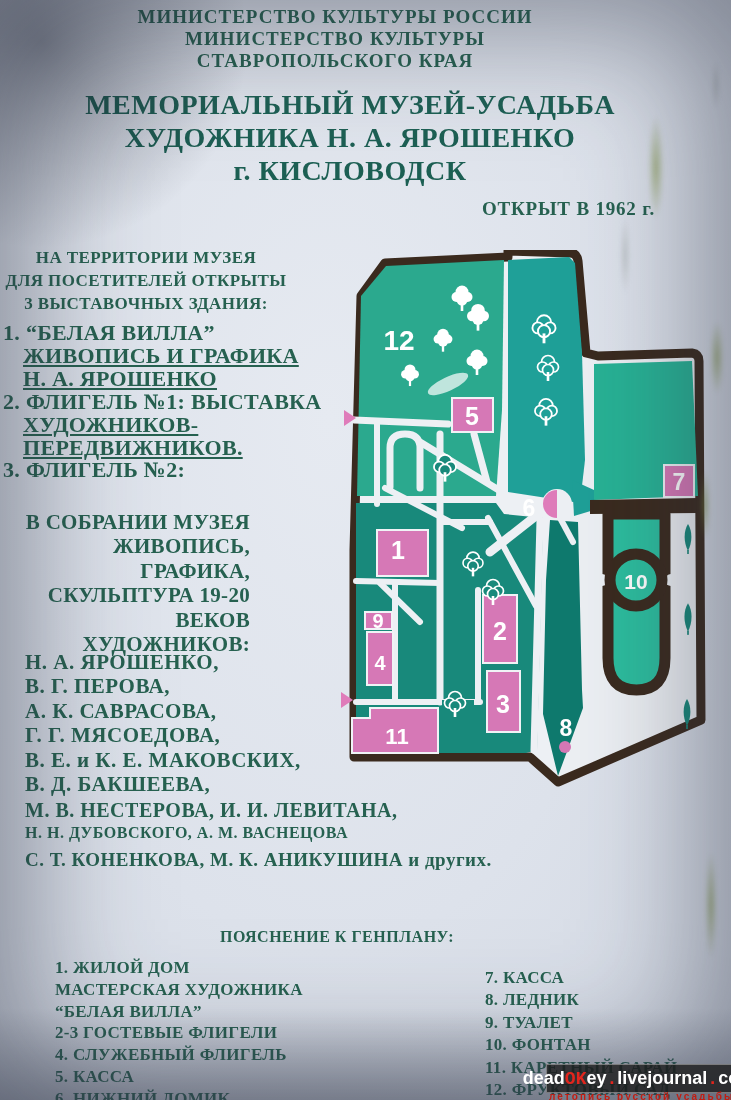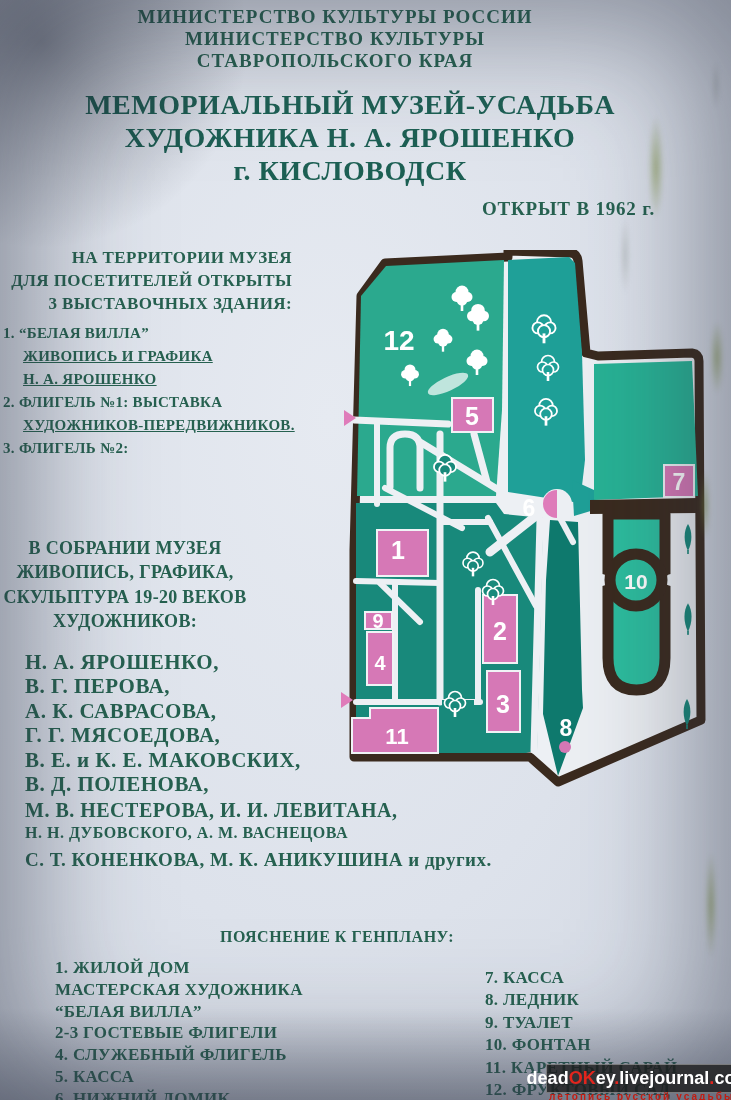--- a/index.html
+++ b/index.html
@@ -3,24 +3,24 @@
 <meta charset="utf-8">
 <style>
   html,body{margin:0;padding:0;background:#888;}
   .stage{position:relative;width:731px;height:1100px;overflow:hidden;
          background:radial-gradient(ellipse at 45% 38%, #e6eaf1 0%, #dde2eb 55%, #d3d9e4 100%);
          font-family:"Liberation Serif", serif;}
   .txt{position:absolute;font-weight:bold;color:var(--text_green);}
   .ministry{top:6px;left:30px;width:610px;text-align:center;font-size:19px;line-height:22px;letter-spacing:1px;}
   .title{top:88px;left:40px;width:620px;text-align:center;font-size:28px;line-height:33px;letter-spacing:.5px;color:var(--title_green);}
   .opened{top:198px;left:35px;width:620px;text-align:right;font-size:19px;letter-spacing:.8px;}
-  .intro{top:246px;left:0;width:292px;text-align:right;font-size:17px;line-height:23px;letter-spacing:.4px;}
-  .buildings{top:322px;left:3px;width:345px;font-size:15px;line-height:22.9px;letter-spacing:.3px;}
+  .intro{top:246px;left:0;width:292px;text-align:center;font-size:17px;line-height:23px;letter-spacing:.4px;}
+  .buildings{top:322px;left:3px;width:345px;font-size:22px;line-height:22.9px;letter-spacing:.3px;}
   .buildings .ind{padding-left:20px;text-decoration:underline;}
-  .collection{top:536px;left:0;width:250px;text-align:center;font-size:18px;line-height:24.4px;letter-spacing:.3px;}
+  .collection{top:510px;left:0;width:250px;text-align:right;font-size:21px;line-height:24.4px;letter-spacing:.3px;}
   .artists{top:650px;left:17px;width:700px;letter-spacing:.5px;margin-left:8px;}
   .artists div{height:24.4px;font-size:21px;}
   .artists .m7{margin-top:3px;font-size:20px;height:25px;}
   .artists .m8{font-size:16px;height:25px;}
   .artists .m9{font-size:19px;height:25px;}
   .artists .m10{font-size:19px;height:25px;}
   .legend-heading{top:928px;left:187px;width:300px;text-align:center;font-size:16px;letter-spacing:.5px;}
   .legend-left{top:957px;left:55px;font-size:17px;line-height:21.8px;letter-spacing:.3px;}
   .legend-right{top:967px;left:485px;font-size:17px;line-height:22.4px;letter-spacing:.3px;}
   .map-svg{position:absolute;left:340px;top:250px;width:385px;height:545px;}
@@ -33,21 +33,21 @@
   .s-gray{background:radial-gradient(ellipse,rgba(120,128,120,.30),rgba(120,128,120,0) 70%);filter:blur(2px);}
   .bottom-shade{position:absolute;left:0;right:0;top:1008px;height:92px;pointer-events:none;
                 background:linear-gradient(to bottom,rgba(58,64,82,0),rgba(58,64,82,.38));}
   .vignette{position:absolute;inset:0;pointer-events:none;box-shadow:inset 0 0 130px 25px rgba(45,50,68,.52);}
   .corner-shade{position:absolute;left:-70px;top:-70px;width:320px;height:320px;pointer-events:none;
                 background:radial-gradient(circle at 35% 35%,rgba(25,30,45,.45),rgba(25,30,45,0) 70%);}
   .watermark{position:absolute;left:546px;top:1064px;width:184px;height:27px;
              background:rgba(28,28,28,.80);border:1px solid rgba(185,185,185,.55);
              display:flex;align-items:center;justify-content:center;
              font-family:"Liberation Sans",sans-serif;font-weight:bold;font-size:18px;color:#fff;white-space:nowrap;}
-  .watermark .red{color:var(--watermark_red);}
+  .watermark .red{color:var(--watermark_red);font-family:Liberation Mono, monospace;}
   .wm-tagline{position:absolute;left:549px;top:1091px;width:182px;font-family:"Liberation Sans",sans-serif;
               font-weight:bold;font-size:10px;letter-spacing:2.1px;color:#c21d12;white-space:nowrap;}
 </style>
 </head>
 <body>
 
 <div class="stage">
 
   <div class="txt ministry">
     <div>МИНИСТЕРСТВО КУЛЬТУРЫ РОССИИ</div>
@@ -79,21 +79,21 @@
     <div>ЖИВОПИСЬ, ГРАФИКА,</div>
     <div>СКУЛЬПТУРА 19-20 ВЕКОВ</div>
     <div>ХУДОЖНИКОВ:</div>
   </div>
   <div class="txt artists">
     <div>Н. А. ЯРОШЕНКО,</div>
     <div>В. Г. ПЕРОВА,</div>
     <div>А. К. САВРАСОВА,</div>
     <div>Г. Г. МЯСОЕДОВА,</div>
     <div>В. Е.  и К. Е. МАКОВСКИХ,</div>
-    <div>В. Д. ПОЛЕНОВА,</div>
+    <div>В. Д. БАКШЕЕВА,</div>
     <div class="m7">М. В. НЕСТЕРОВА, И. И. ЛЕВИТАНА,</div>
     <div class="m8">Н. Н. ДУБОВСКОГО, А. М. ВАСНЕЦОВА</div>
     <div class="m10">С. Т. КОНЕНКОВА, М. К. АНИКУШИНА и других.</div>
   </div>
 
   <div class="txt legend-heading">ПОЯСНЕНИЕ К ГЕНПЛАНУ:</div>
   <div class="txt legend-left">
     <div>1. ЖИЛОЙ ДОМ</div>
     <div>МАСТЕРСКАЯ ХУДОЖНИКА</div>
     <div>“БЕЛАЯ ВИЛЛА”</div>

